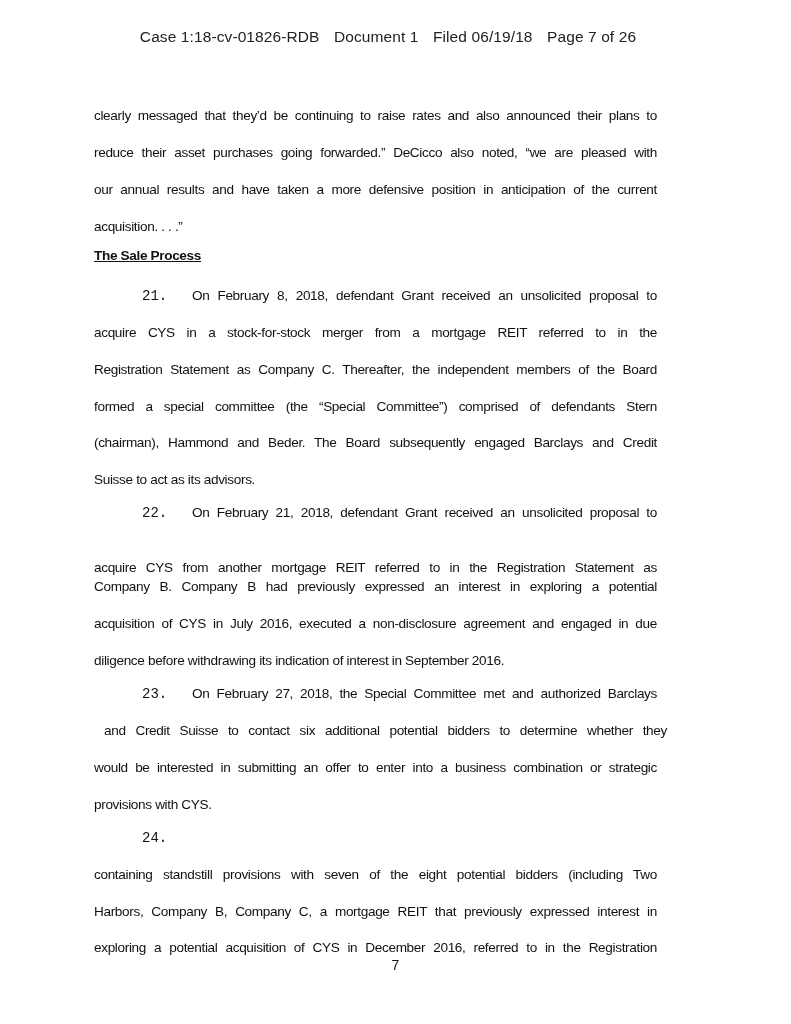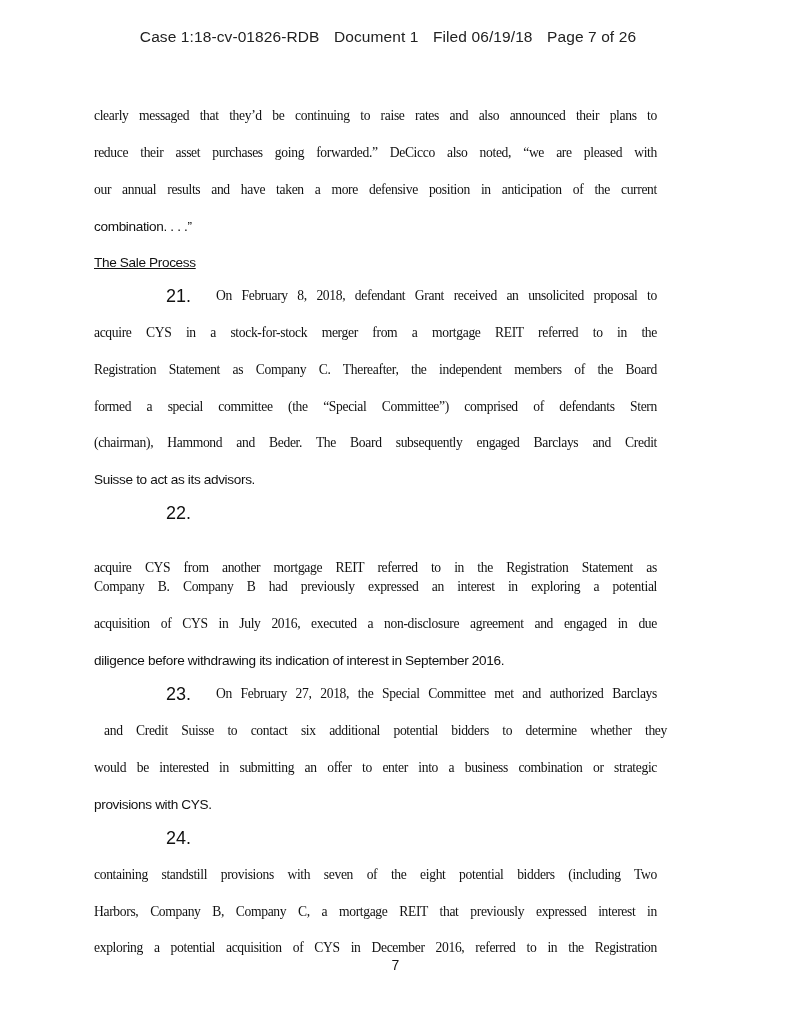--- a/index.html
+++ b/index.html
@@ -9,22 +9,22 @@
     position: absolute; top: 28px; left: 0; width: 776px; text-align: center;
     font-family: "Liberation Sans", sans-serif; font-size: 15.5px; color: #222; letter-spacing: 0.1px;
   }
   .header span { margin: 0 5px; }
   .body-text {
     position: absolute; left: 94px; width: 563px;
     font-family: "Liberation Sans", sans-serif; font-size: 13.6px; color: #111;
     letter-spacing: -0.35px;
   }
   .line { position: absolute; left: 0; width: 563px; white-space: nowrap; height: 20px; line-height: 20px; }
-  .justify { text-align: justify; text-align-last: justify; font-family: Liberation Serif, serif; }
-  .num { font-family: Liberation Sans, sans-serif; font-size: 18px; letter-spacing: 0; display: inline-block; width: 50px; margin-left: 72px; }
+  .justify { text-align: justify; text-align-last: justify; }
+  .num { font-family: Liberation Mono, monospace; font-size: 14px; letter-spacing: 0; display: inline-block; width: 50px; margin-left: 48px; }
   .heading { text-decoration: underline; }
   .footer {
     position: absolute; top: 957px; left: 0; width: 791px; text-align: center;
     font-family: "Liberation Sans", sans-serif; font-size: 14px; color: #111;
   }
 </style>
 </head>
 <body>
 
 <div class="page">
@@ -34,36 +34,37 @@
     <span>Document 1</span>
     <span>Filed 06/19/18</span>
     <span>Page 7 of 26</span>
   </div>
 
   <div class="body-text" style="top:106px;">
 
     <div class="line justify" style="top:0px;">clearly messaged that they’d be continuing to raise rates and also announced their plans to</div>
     <div class="line justify" style="top:37px;">reduce their asset purchases going forwarded.”  DeCicco also noted, “we are pleased with</div>
     <div class="line justify" style="top:74px;">our annual results and have taken a more defensive position in anticipation of the current</div>
-    <div class="line" style="top:111px;">combination. . . .”</div>
+    <div class="line" style="top:111px;">acquisition. . . .”</div>
 
-    <div class="line heading" style="top:147px;">The Sale Process</div>
+    <div class="line heading" style="top:140px;font-weight:bold;">The Sale Process</div>
 
     <div class="line" style="top:180px; display:flex;">
       <span class="num">21.</span>
       <span class="justify" style="flex:1; display:block;">On February 8, 2018, defendant Grant received an unsolicited proposal to</span>
     </div>
     <div class="line justify" style="top:217px;">acquire CYS in a stock-for-stock merger from a mortgage REIT referred to in the</div>
     <div class="line justify" style="top:254px;">Registration Statement as Company C. Thereafter, the independent members of the Board</div>
     <div class="line justify" style="top:291px;">formed a special committee (the “Special Committee”) comprised of defendants Stern</div>
     <div class="line justify" style="top:327px;">(chairman), Hammond and Beder. The Board subsequently engaged Barclays and Credit</div>
     <div class="line" style="top:364px;">Suisse to act as its advisors.</div>
 
     <div class="line" style="top:397px; display:flex;">
       <span class="num">22.</span>
+      <span class="justify" style="flex:1; display:block;">On February 21, 2018, defendant Grant received an unsolicited proposal to</span>
     </div>
     <div class="line justify" style="top:452px;">acquire CYS from another mortgage REIT referred to in the Registration Statement as</div>
     <div class="line justify" style="top:471px;">Company B. Company B had previously expressed an interest in exploring a potential</div>
     <div class="line justify" style="top:508px;">acquisition of CYS in July 2016, executed a non-disclosure agreement and engaged in due</div>
     <div class="line" style="top:545px;">diligence before withdrawing its indication of interest in September 2016.</div>
 
     <div class="line" style="top:578px; display:flex;">
       <span class="num">23.</span>
       <span class="justify" style="flex:1; display:block;">On February 27, 2018, the Special Committee met and authorized Barclays</span>
     </div>

